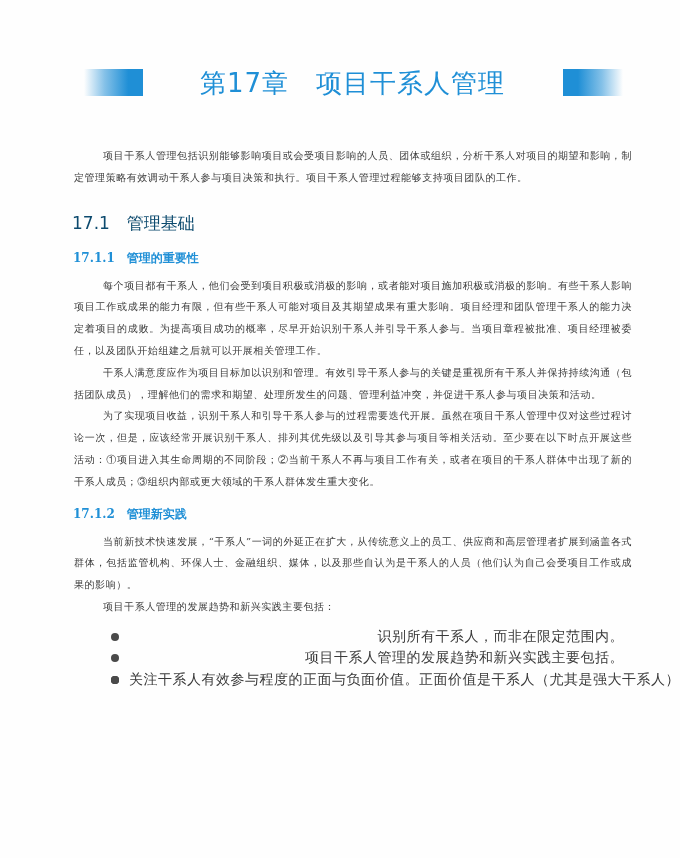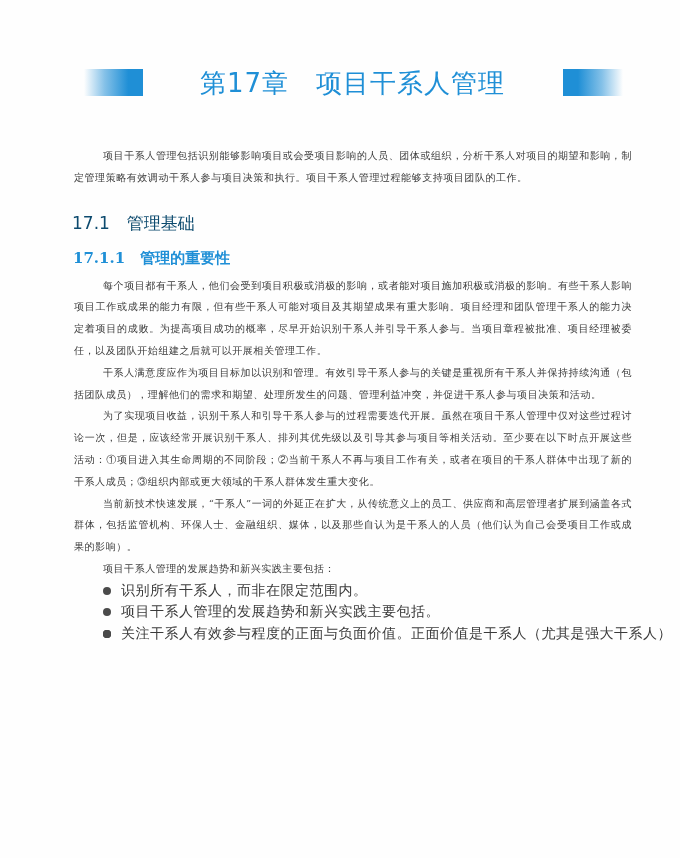--- a/index.html
+++ b/index.html
@@ -33,25 +33,25 @@
     margin: 0; font-size: 10px; line-height: 21.8px; text-align: justify;
     text-indent: 29px; letter-spacing: 0.55px;
   }
   .h2 {
     font-family: "DejaVu Sans", "Liberation Sans", sans-serif;
     color: #0c4a6e; font-size: 17px; line-height: 24px;
     margin: 22px 0 0 -2px; white-space: pre;
   }
   .h3 {
     font-family: "DejaVu Serif", "Liberation Serif", serif;
-    color: #1f8fd6; font-weight: bold; font-size: 15px; line-height: 22px;
+    color: #1f8fd6; font-weight: bold; font-size: 12px; line-height: 22px;
     margin: 12px 0 6px -1px; white-space: pre;
   }
   .h3.second { margin-top: 10px; }
-  ul { list-style: none; margin: 0; padding: 0; }
+  ul { list-style: none; margin: 8px; padding: 0; text-align: right; }
   li {
     position: relative; padding-left: 47px; font-size: 14px; line-height: 21.6px;
     letter-spacing: 0.5px; white-space: nowrap;
   }
   .bullet {
     position: absolute; left: 29px; top: 7px; width: 8px; height: 8px;
     border-radius: 50%; background: #4a4a4a;
   }
 </style>
 </head>
@@ -68,20 +68,21 @@
   <div class="content">
     <p>项目干系人管理包括识别能够影响项目或会受项目影响的人员、团体或组织，分析干系人对项目的期望和影响，制定管理策略有效调动干系人参与项目决策和执行。项目干系人管理过程能够支持项目团队的工作。</p>
 
     <div class="h2">17.1　管理基础</div>
 
     <div class="h3">17.1.1　管理的重要性</div>
     <p>每个项目都有干系人，他们会受到项目积极或消极的影响，或者能对项目施加积极或消极的影响。有些干系人影响项目工作或成果的能力有限，但有些干系人可能对项目及其期望成果有重大影响。项目经理和团队管理干系人的能力决定着项目的成败。为提高项目成功的概率，尽早开始识别干系人并引导干系人参与。当项目章程被批准、项目经理被委任，以及团队开始组建之后就可以开展相关管理工作。</p>
     <p>干系人满意度应作为项目目标加以识别和管理。有效引导干系人参与的关键是重视所有干系人并保持持续沟通（包括团队成员），理解他们的需求和期望、处理所发生的问题、管理利益冲突，并促进干系人参与项目决策和活动。</p>
     <p>为了实现项目收益，识别干系人和引导干系人参与的过程需要迭代开展。虽然在项目干系人管理中仅对这些过程讨论一次，但是，应该经常开展识别干系人、排列其优先级以及引导其参与项目等相关活动。至少要在以下时点开展这些活动：①项目进入其生命周期的不同阶段；②当前干系人不再与项目工作有关，或者在项目的干系人群体中出现了新的干系人成员；③组织内部或更大领域的干系人群体发生重大变化。</p>
 
+    <div class="h3 second">17.1.2　管理新实践</div>
     <p>当前新技术快速发展，“干系人”一词的外延正在扩大，从传统意义上的员工、供应商和高层管理者扩展到涵盖各式群体，包括监管机构、环保人士、金融组织、媒体，以及那些自认为是干系人的人员（他们认为自己会受项目工作或成果的影响）。</p>
     <p>项目干系人管理的发展趋势和新兴实践主要包括：</p>
 
     <ul>
       <li>
         <span class="bullet"></span>
         <span>识别所有干系人，而非在限定范围内。</span>
       </li>
       <li>
         <span class="bullet"></span>

